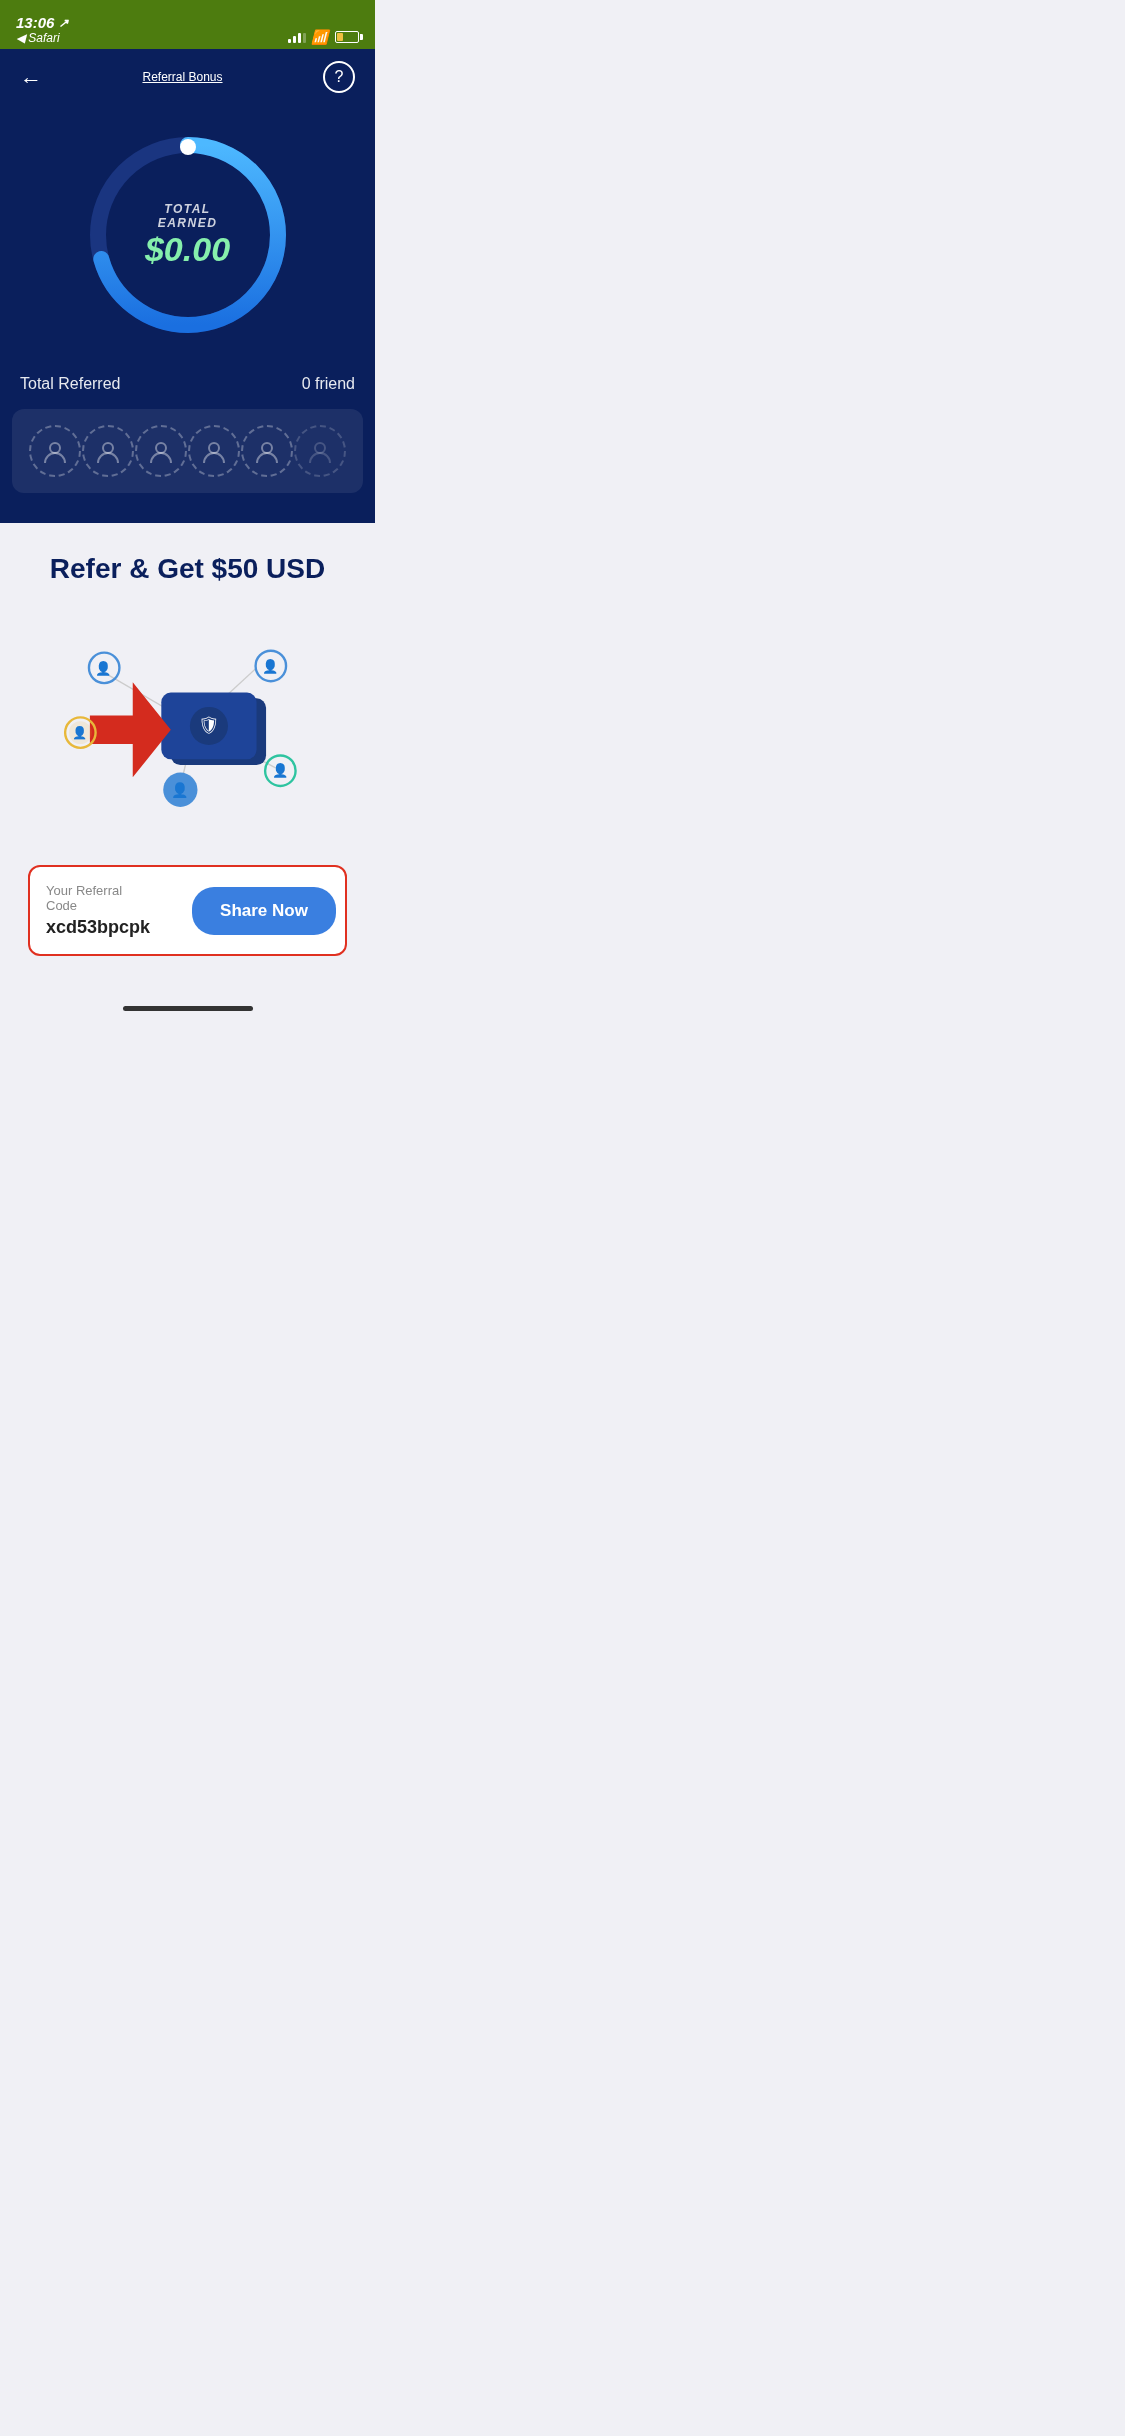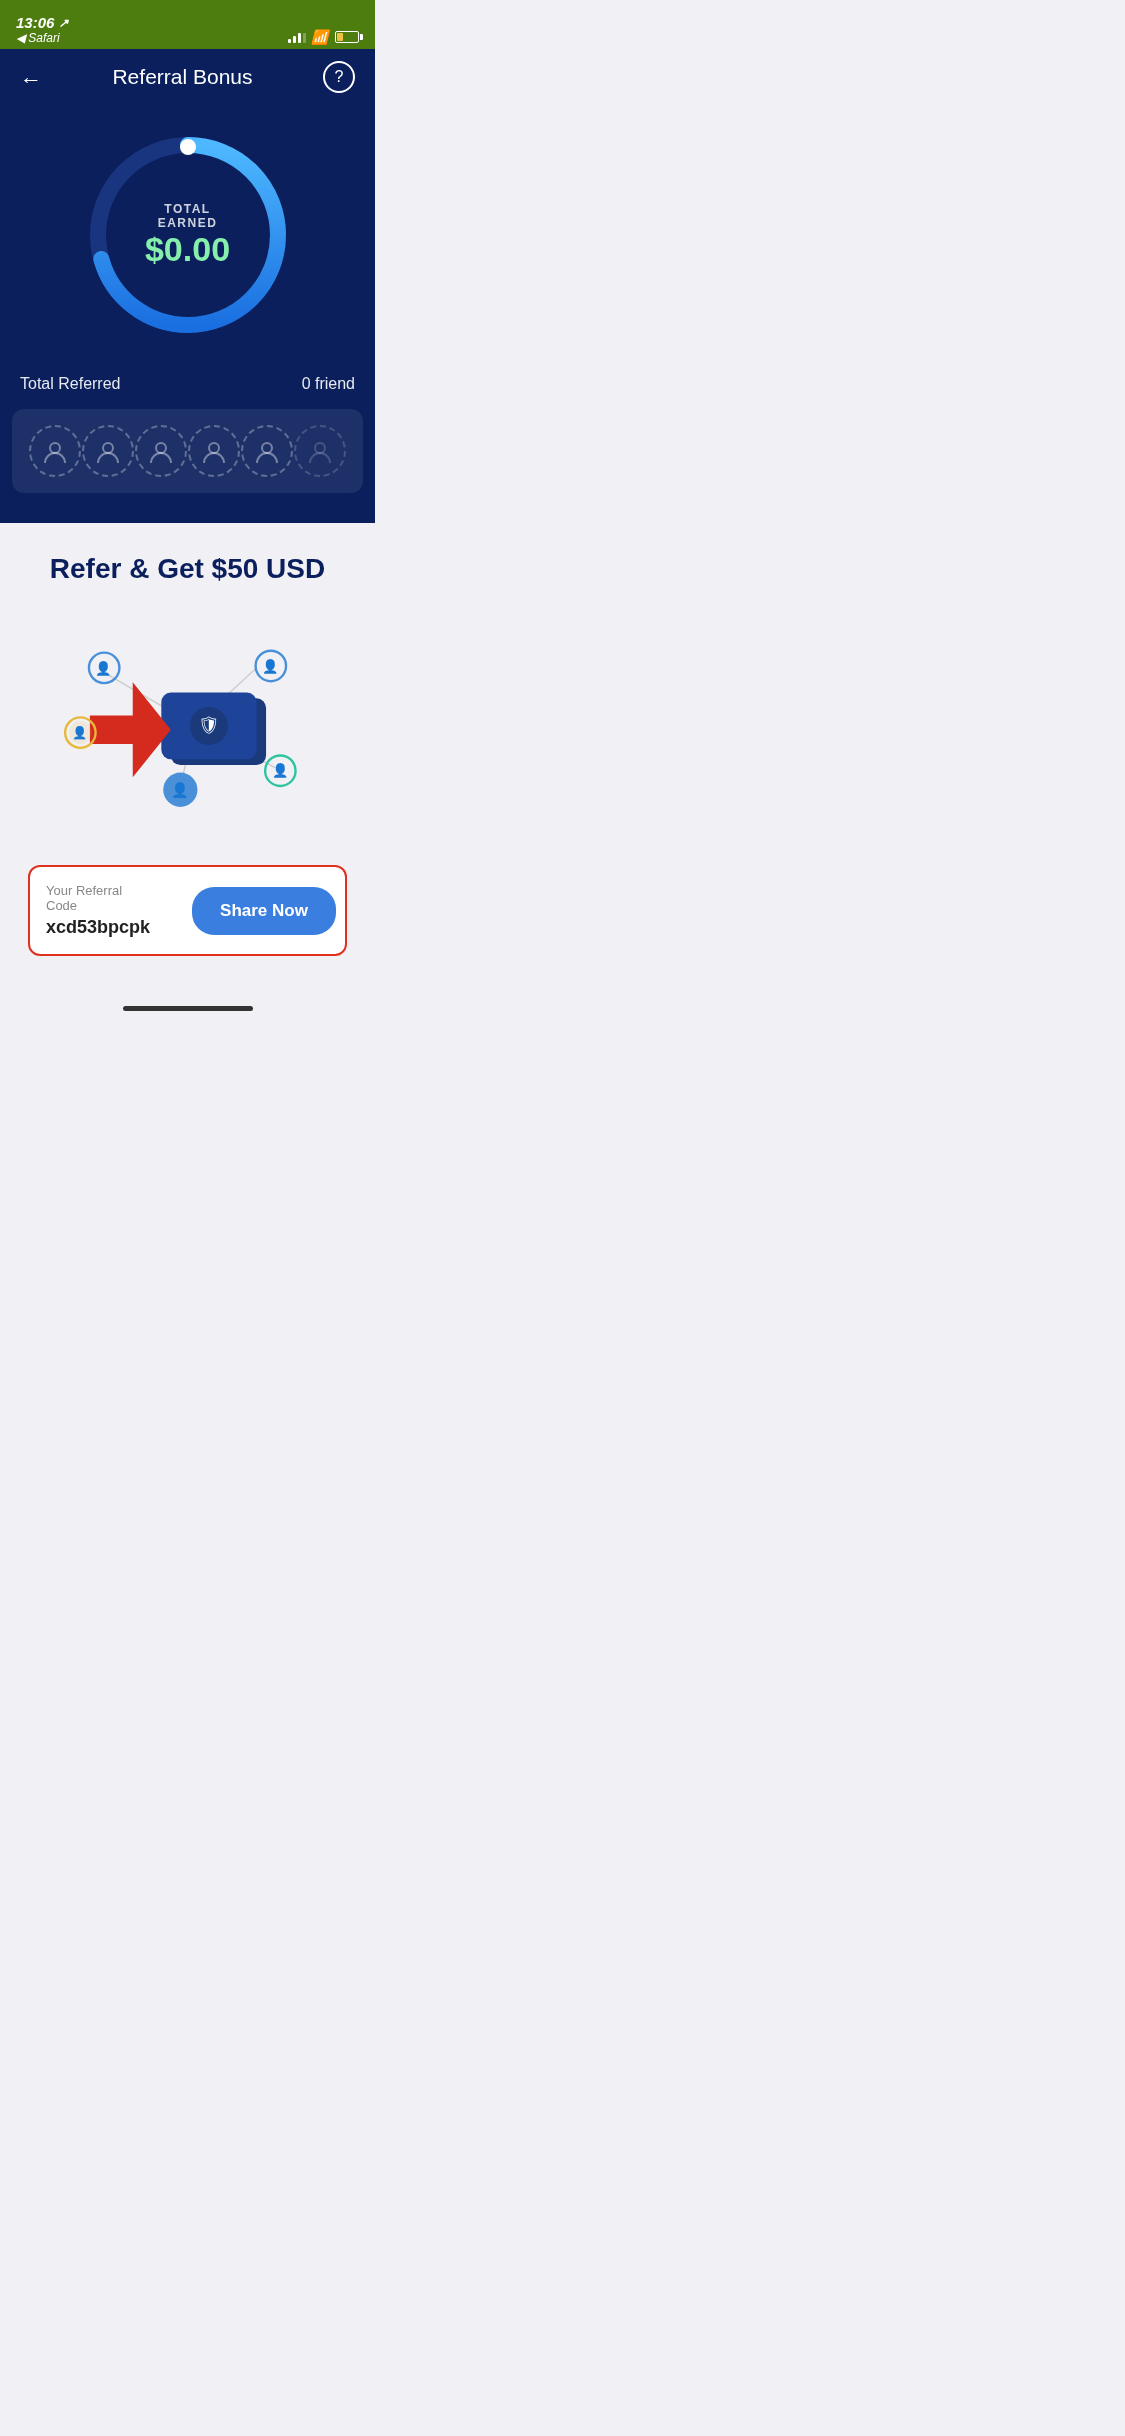--- a/index.html
+++ b/index.html
@@ -102,43 +102,45 @@
       justify-content: space-between;
       align-items: center;
       padding: 12px 20px;
       color: white;
     }
     .nav-back {
       font-size: 22px;
       cursor: pointer;
     }
     .nav-title {
-      font-size: 21px;
+      font-size: 12px;
       font-weight: 500;
       color: white;
+      text-decoration: underline;
     }
     .nav-help {
       width: 32px;
       height: 32px;
       border: 2px solid white;
       border-radius: 50%;
       display: flex;
       align-items: center;
       justify-content: center;
       font-size: 16px;
       color: white;
       cursor: pointer;
     }
 
     
     .circle-container {
       display: flex;
       justify-content: center;
       align-items: center;
       padding: 20px 12px 30px;
+      font-style: italic;
     }
     .circle-wrapper {
       position: relative;
       width: 220px;
       height: 220px;
     }
     .circle-wrapper svg {
       position: absolute;
       top: 0;
       left: 0;

